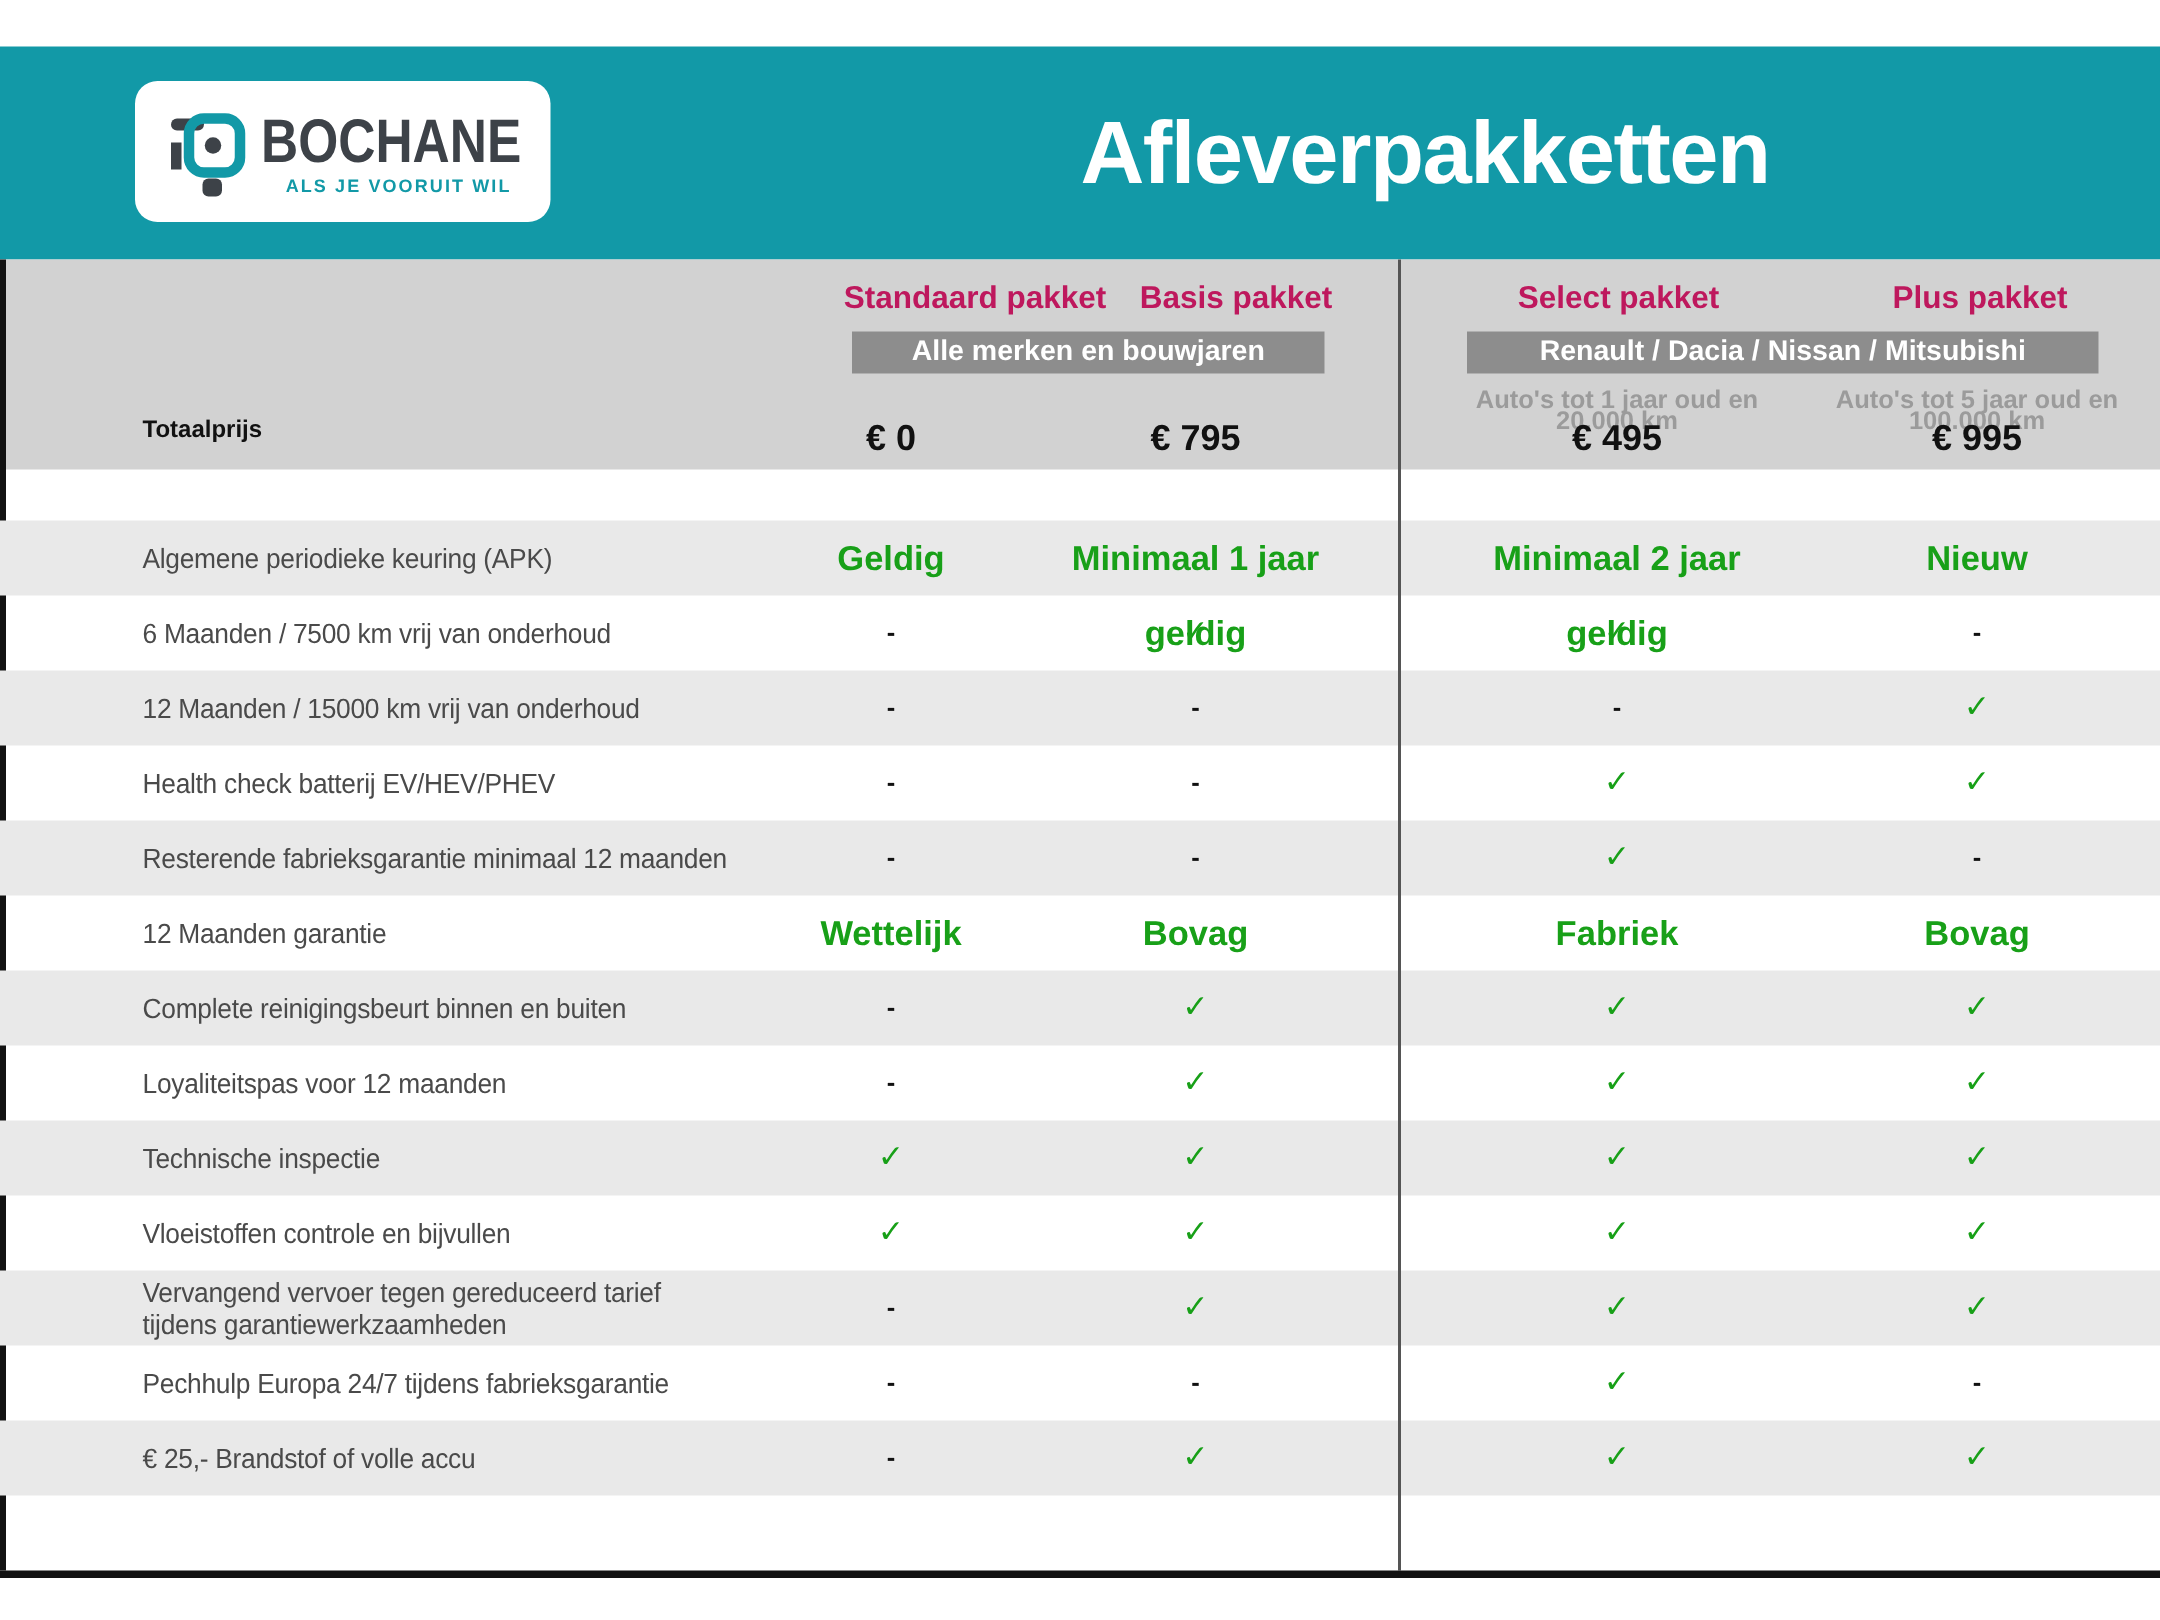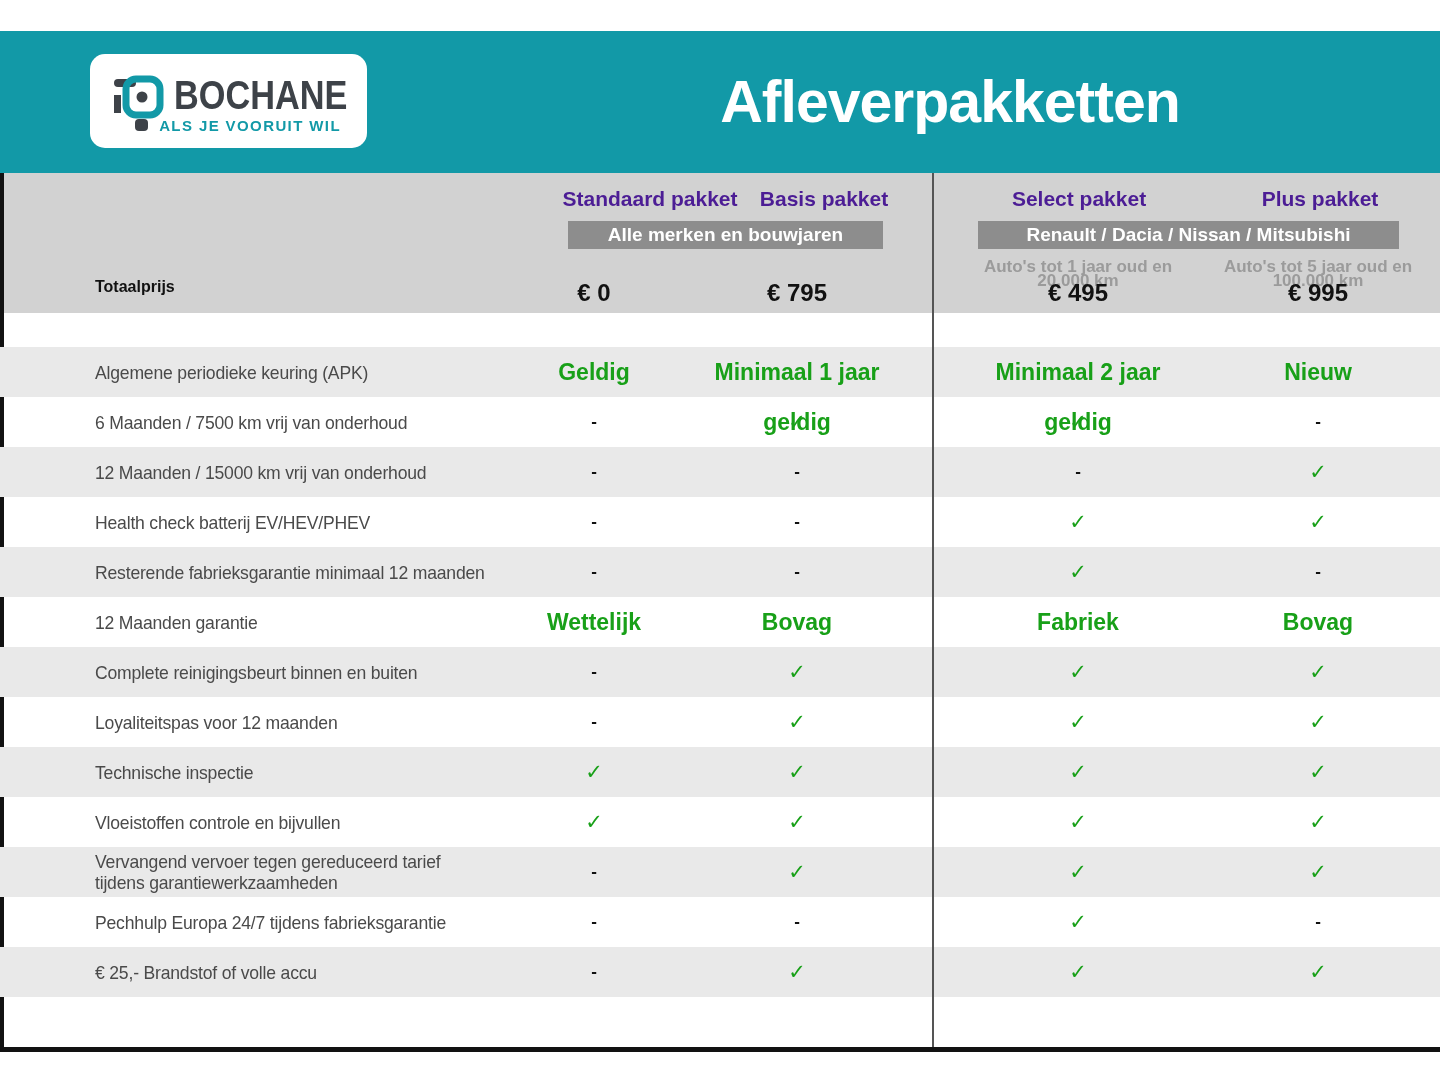--- a/index.html
+++ b/index.html
@@ -10,29 +10,29 @@
   html,body{background:#ffffff;}
   .page{position:relative;width:1440px;height:1080px;background:#ffffff;overflow:hidden;
         font-family:"Liberation Sans",sans-serif;}
 
   
   .teal-header{position:absolute;left:0;top:31px;width:1440px;height:142px;background:var(--teal);}
   .logo-box{position:absolute;left:90px;top:23px;width:277px;height:94px;background:#ffffff;border-radius:15px;}
   .logo-icon{position:absolute;left:24px;top:15px;}
   .logo-word{position:absolute;left:84px;top:18px;font-size:39px;font-weight:700;color:var(--logo-dark);
              letter-spacing:0px;transform:scale(.88,1.05);transform-origin:left top;white-space:nowrap;}
-  .logo-tagline{position:absolute;right:26px;top:63px;font-size:15px;font-weight:700;color:var(--teal);
+  .logo-tagline{position:absolute;right:26px;top:63px;font-size:12px;font-weight:700;color:var(--teal);
                 letter-spacing:1.4px;white-space:nowrap;}
   .main-title{position:absolute;left:655px;top:33px;width:590px;height:76px;line-height:76px;text-align:center;
               font-size:59px;font-weight:700;color:#ffffff;letter-spacing:-1px;}
 
   
   .band{position:absolute;left:0;top:173px;width:1440px;height:140px;background:var(--band-grey);}
   .pkg-name{position:absolute;top:13px;height:26px;line-height:26px;text-align:center;
-            font-size:21px;font-weight:700;color:#4c1d95;}
+            font-size:21px;font-weight:700;color:#be185d;}
   .n0{left:540px;width:220px;} .n1{left:714px;width:220px;}
   .n2{left:969px;width:220px;} .n3{left:1210px;width:220px;}
   .banner{position:absolute;top:48px;height:28px;line-height:28px;background:var(--banner-grey);
           text-align:center;font-size:19px;font-weight:700;color:#ffffff;}
   .b0{left:568px;width:315px;} .b1{left:978px;width:421px;}
   .note{position:absolute;top:87px;height:14px;line-height:14px;text-align:center;
         font-size:17px;font-weight:700;color:#9b9b9b;}
   .t2{left:960px;width:236px;} .t3{left:1200px;width:236px;}
   .total-label{position:absolute;left:95px;top:105px;font-size:16px;font-weight:700;color:var(--ink);}
   .price{top:105px;height:30px;line-height:30px;font-size:24px;font-weight:700;color:var(--ink);}

